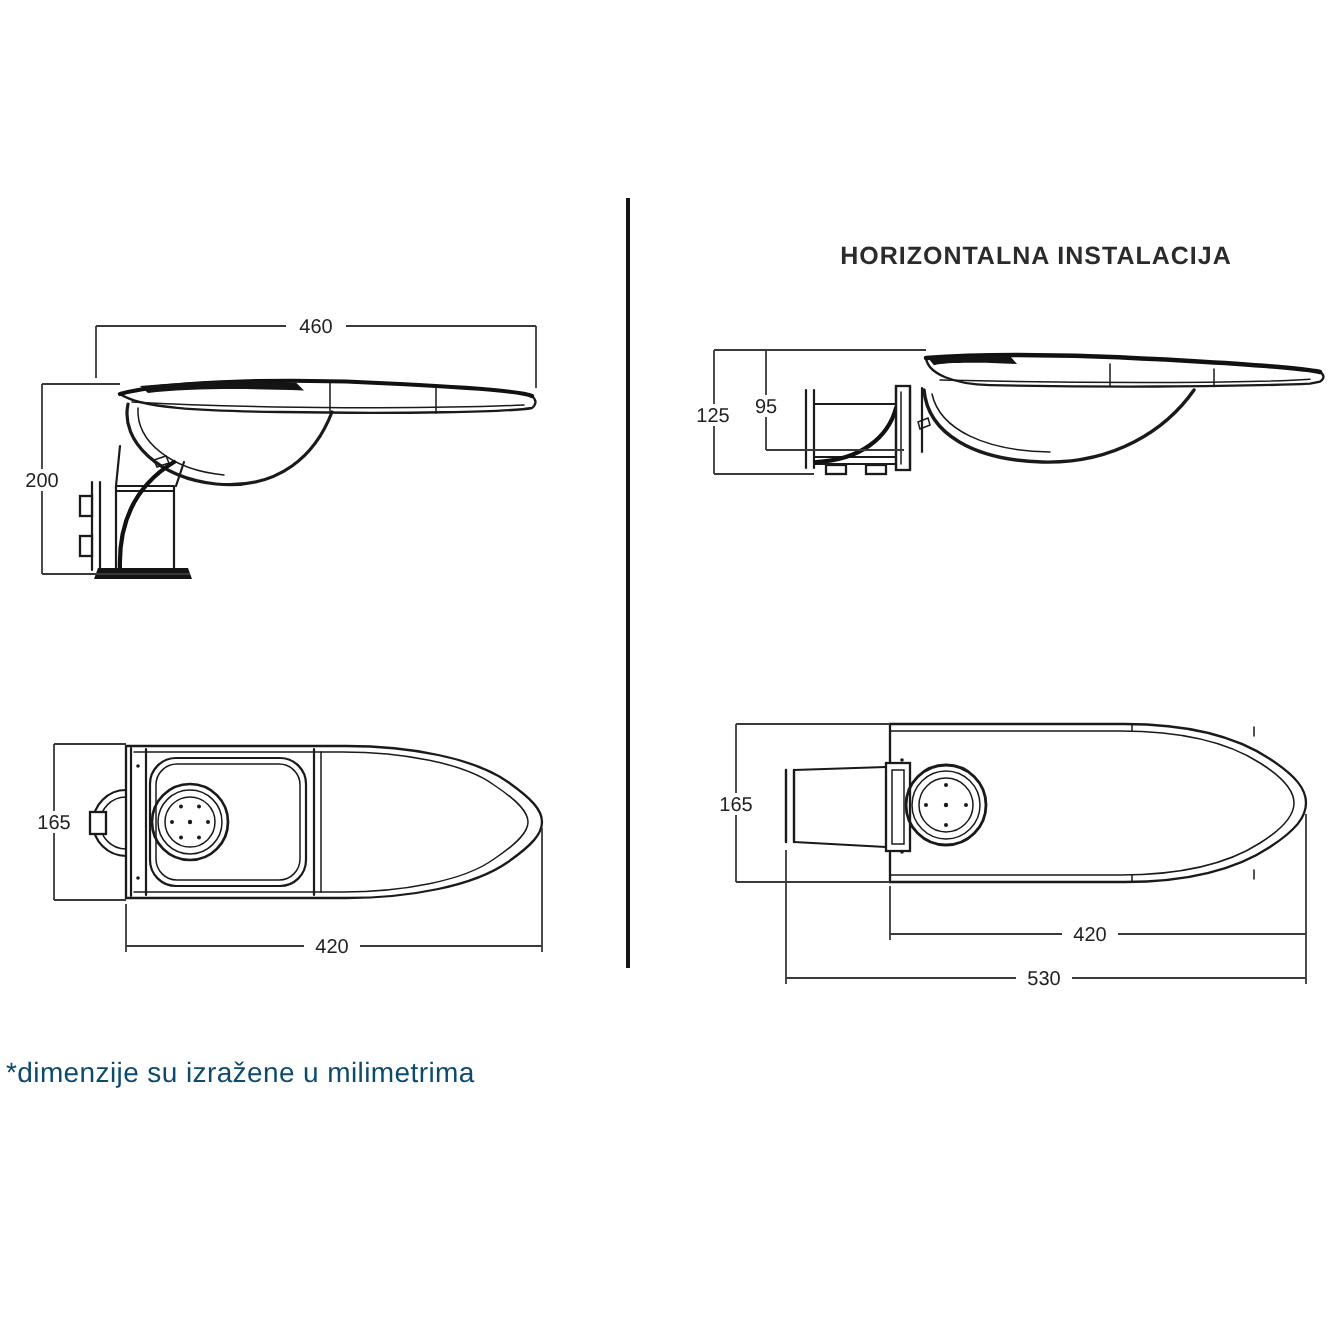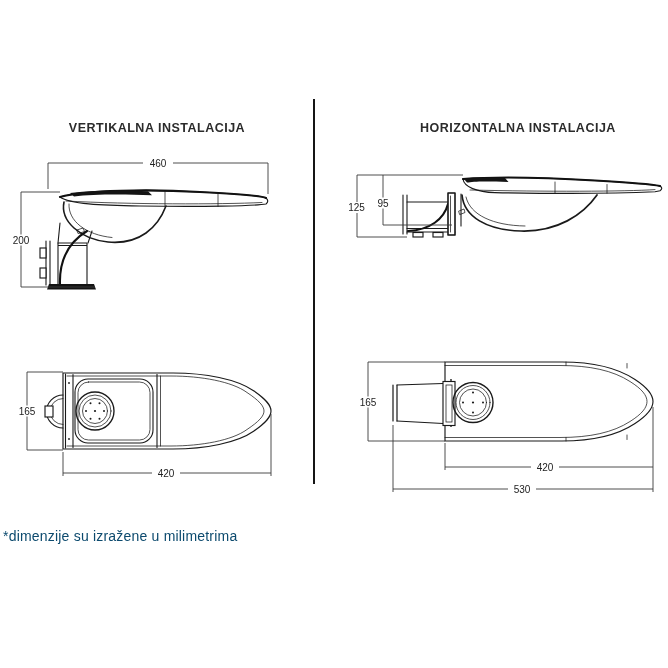--- a/index.html
+++ b/index.html
@@ -31,21 +31,20 @@
   svg .dim{stroke:#3a3a3a;fill:none;stroke-width:.9;stroke-linecap:butt;}
   svg .lblbg{fill:#ffffff;stroke:none;}
   svg text{font-family:"Liberation Sans",sans-serif;font-size:10px;fill:#222;}
   svg text.dimlbl{text-anchor:middle;}
 </style>
 </head>
 <body>
 
 <div class="canvas">
 
-  <div class="section-title title-left">VERTIKALNA INSTALACIJA</div>
   <div class="section-title title-right">HORIZONTALNA INSTALACIJA</div>
 
   <div class="divider"></div>
 
   <svg id="dwg-v-side" class="dwg" width="300" height="160" viewBox="0 0 300 160">
 
     <g>
       <path class="body-fill" d="M60,52 C85,45 150,44 200,47 C240,49 262,51 266,53 Q269.5,56 266,59 C255,61 200,62 140,61 C100,60.5 70,59 60,52 Z"></path>
       <path class="ln-thick" d="M60,52 C85,45 150,44 200,47 C240,49 262,51 266,53"></path>
       <path class="fill-dark" d="M70,48 C95,45.5 120,45 148,46.2 L152,50.2 C120,49 92,49.3 74,51.5 Z"></path>

